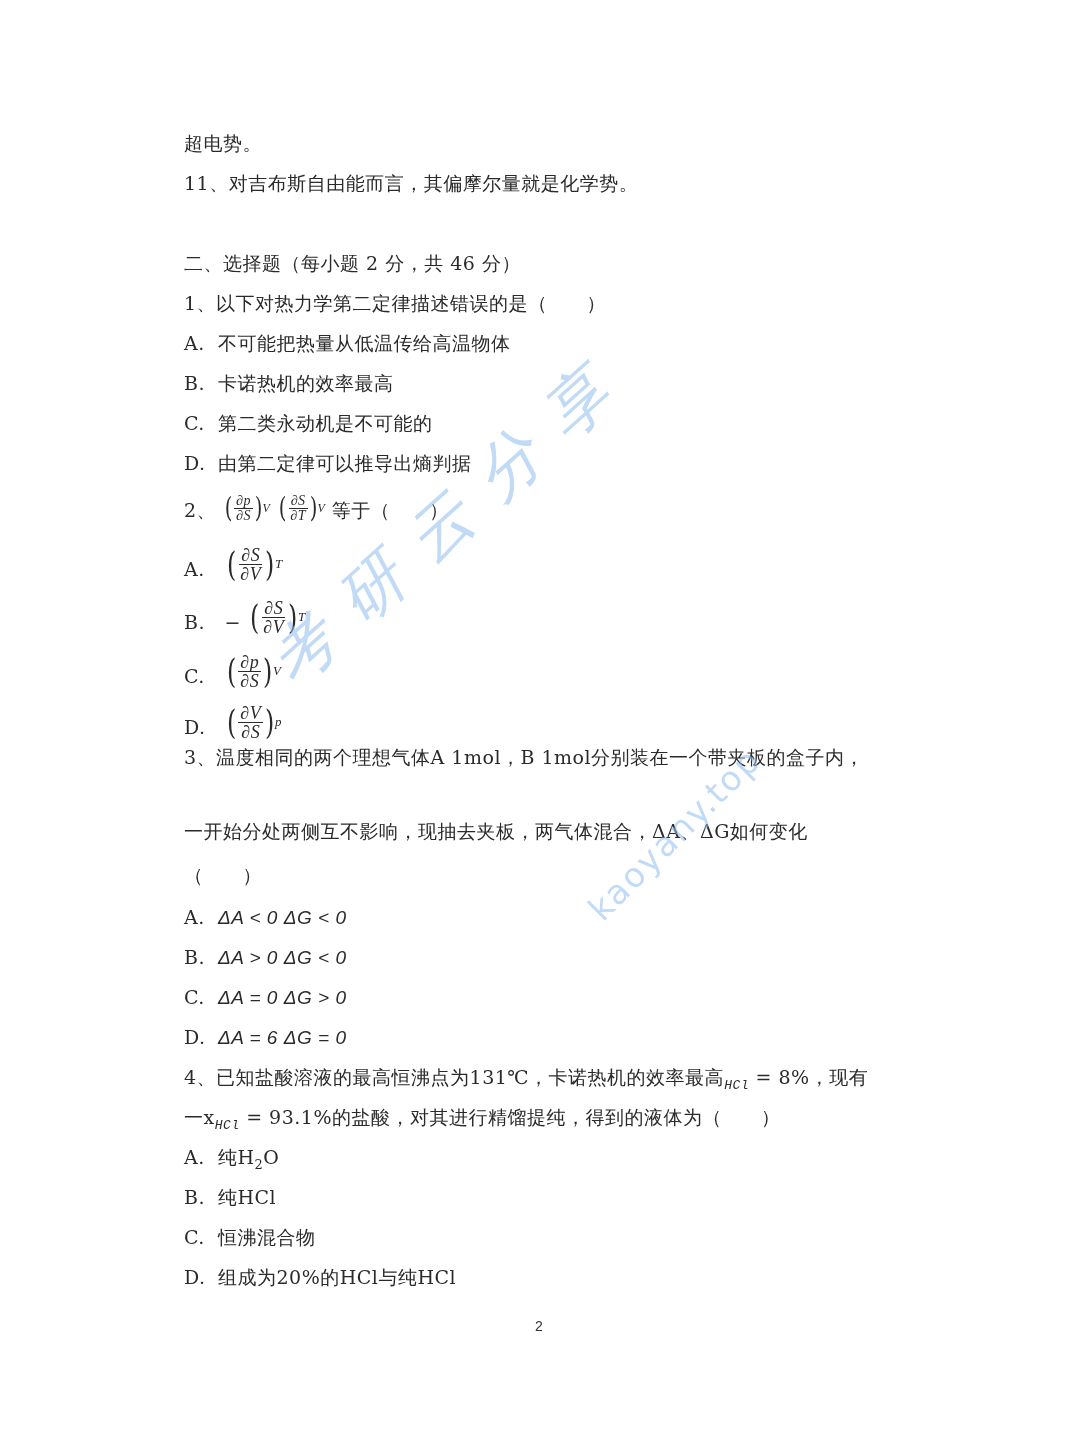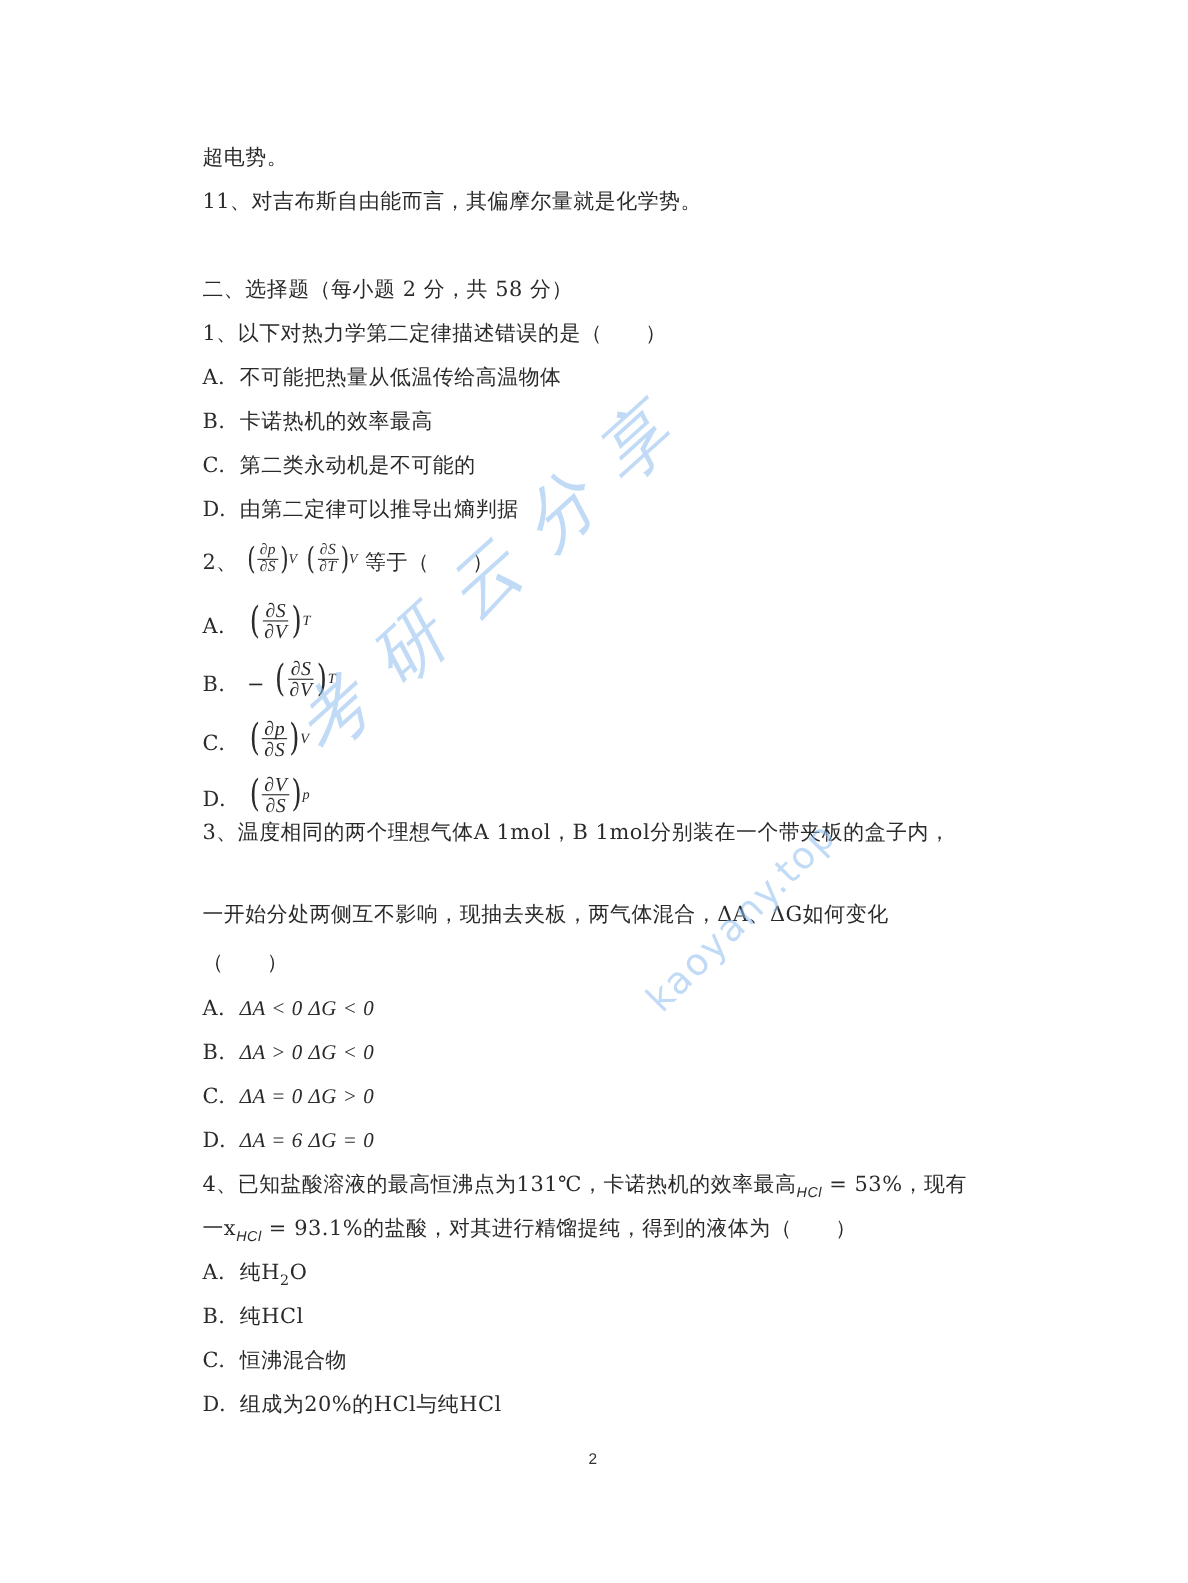--- a/index.html
+++ b/index.html
@@ -1,44 +1,44 @@
 <!DOCTYPE html>
 <html><head>
   <meta charset="utf-8">
   <style>
     html, body { margin: 0; padding: 0; background: #ffffff; }
     body { width: 1080px; height: 1439px; position: relative; overflow: hidden;
            font-family: "DejaVu Serif", "Liberation Serif", serif; color: #2a2a2a; }
     .line { position: absolute; left: 184px; font-size: 19px; line-height: 26px; white-space: nowrap; letter-spacing: 0.5px; }
     .opt-label { display: inline-block; width: 34px; }
-    .math { font-family: Liberation Serif, serif; font-style: italic; }
+    .math { font-family: Liberation Sans, sans-serif; font-style: italic; }
     .frac { display: inline-flex; flex-direction: column; align-items: center; vertical-align: middle; font-family: "Liberation Serif", serif; font-style: italic; font-size: 18px; line-height: 18px; }
     .frac .num { border-bottom: 1.5px solid #2a2a2a; padding: 0 2px; }
     .frac .den { padding: 0 2px; }
     .paren { font-size: 34px; font-family: "DejaVu Serif", serif; vertical-align: middle; font-weight: 200; line-height: 34px; display: inline-block; transform: scaleX(0.7); }
     .sub { font-family: "Liberation Serif", serif; font-style: italic; font-size: 13px; vertical-align: -14px; margin-left: -2px; }
     .frac-group { display: inline-flex; align-items: center; }
     .small .frac { font-size: 14px; line-height: 14px; }
     .small .paren { font-size: 28px; line-height: 28px; }
     .small .sub { font-size: 12px; vertical-align: -12px; }
-    .isub { font-family: Liberation Sans, sans-serif; font-style: italic; font-size: 13px; vertical-align: -5px; }
+    .isub { font-family: Liberation Mono, monospace; font-style: italic; font-size: 13px; vertical-align: -5px; }
     .page-num { position: absolute; left: 535px; top: 1318px; font-size: 14px; font-family: "Liberation Sans", sans-serif; color: #333; }
     .watermark { position: absolute; color: #8fbef0; opacity: 0.55; pointer-events: none; }
     .wm-cn { left: 250px; top: 640px; font-size: 64px; transform: rotate(-42deg); transform-origin: left top; letter-spacing: 28px; font-family: "DejaVu Serif", serif; font-style: italic; }
     .wm-en { left: 580px; top: 900px; font-size: 34px; transform: rotate(-45deg); transform-origin: left top; font-family: "DejaVu Sans", sans-serif; letter-spacing: 2px; }
   </style>
 </head>
 <body>
 
 <div>
 
   <div class="line" style="top:130px">超电势。</div>
   <div class="line" style="top:170px">11、对吉布斯自由能而言，其偏摩尔量就是化学势。</div>
 
-  <div class="line" style="top:250px">二、选择题（每小题 2 分，共 58 分）</div>
+  <div class="line" style="top:250px">二、选择题（每小题 2 分，共 46 分）</div>
 
   <div class="line" style="top:290px">
     <span>1、</span><span>以下对热力学第二定律描述错误的是（　　）</span>
   </div>
   <div class="line" style="top:330px"><span class="opt-label">A.</span><span>不可能把热量从低温传给高温物体</span></div>
   <div class="line" style="top:370px"><span class="opt-label">B.</span><span>卡诺热机的效率最高</span></div>
   <div class="line" style="top:410px"><span class="opt-label">C.</span><span>第二类永动机是不可能的</span></div>
   <div class="line" style="top:450px"><span class="opt-label">D.</span><span>由第二定律可以推导出熵判据</span></div>
 
   <div class="line small" style="top:488px; line-height:40px;">
@@ -122,21 +122,21 @@
   </div>
   <div class="line" style="top:818px">一开始分处两侧互不影响，现抽去夹板，两气体混合，ΔA、ΔG如何变化</div>
   <div class="line" style="top:862px">（　　）</div>
 
   <div class="line" style="top:904px"><span class="opt-label">A.</span><span class="math">ΔA &lt; 0 ΔG &lt; 0</span></div>
   <div class="line" style="top:944px"><span class="opt-label">B.</span><span class="math">ΔA &gt; 0 ΔG &lt; 0</span></div>
   <div class="line" style="top:984px"><span class="opt-label">C.</span><span class="math">ΔA = 0 ΔG &gt; 0</span></div>
   <div class="line" style="top:1024px"><span class="opt-label">D.</span><span class="math">ΔA = 6 ΔG = 0</span></div>
 
   <div class="line" style="top:1064px">
-    <span>4、</span><span>已知盐酸溶液的最高恒沸点为131℃，卡诺热机的效率最高</span><span class="isub">HCl</span><span> = 53%，现有</span>
+    <span>4、</span><span>已知盐酸溶液的最高恒沸点为131℃，卡诺热机的效率最高</span><span class="isub">HCl</span><span> = 8%，现有</span>
   </div>
   <div class="line" style="top:1104px">
     <span>一x</span><span class="isub">HCl</span><span> = 93.1%的盐酸，对其进行精馏提纯，得到的液体为（　　）</span>
   </div>
 
   <div class="line" style="top:1144px"><span class="opt-label">A.</span><span>纯H</span><sub style="font-size:13px">2</sub><span>O</span></div>
   <div class="line" style="top:1184px"><span class="opt-label">B.</span><span>纯HCl</span></div>
   <div class="line" style="top:1224px"><span class="opt-label">C.</span><span>恒沸混合物</span></div>
   <div class="line" style="top:1264px"><span class="opt-label">D.</span><span>组成为20%的HCl与纯HCl</span></div>
 

